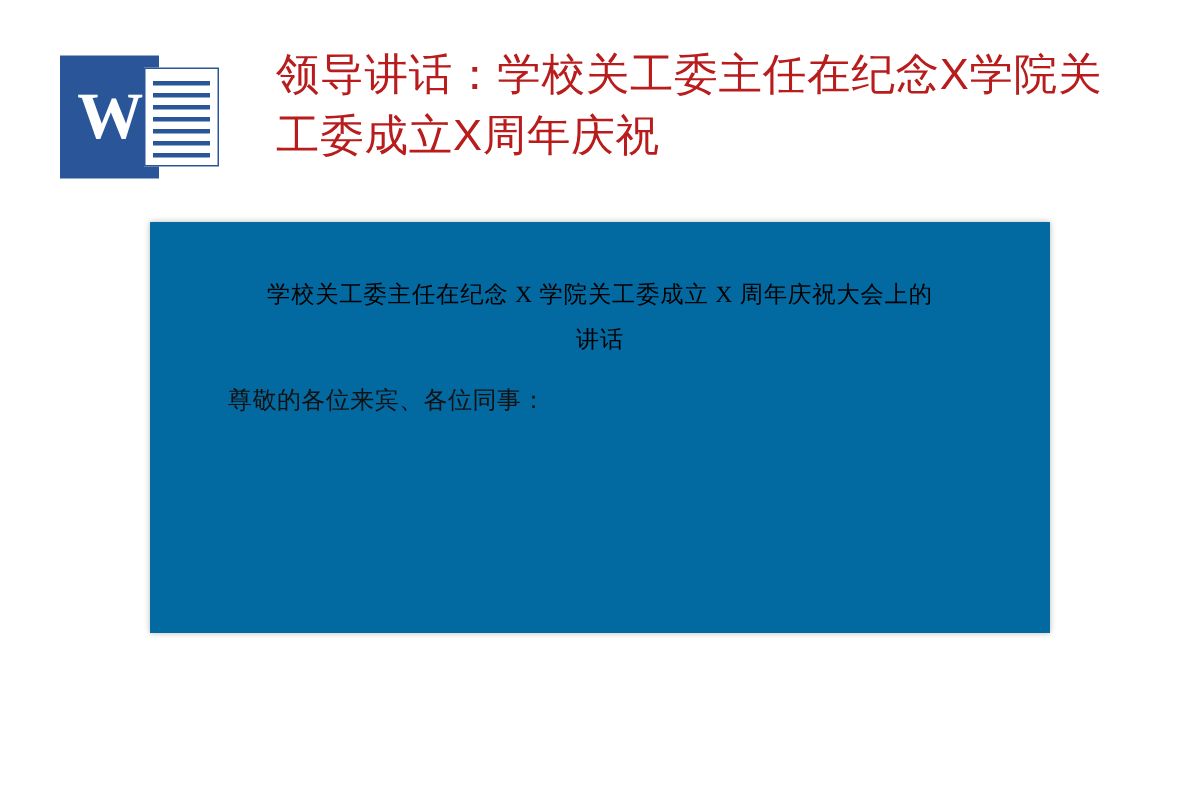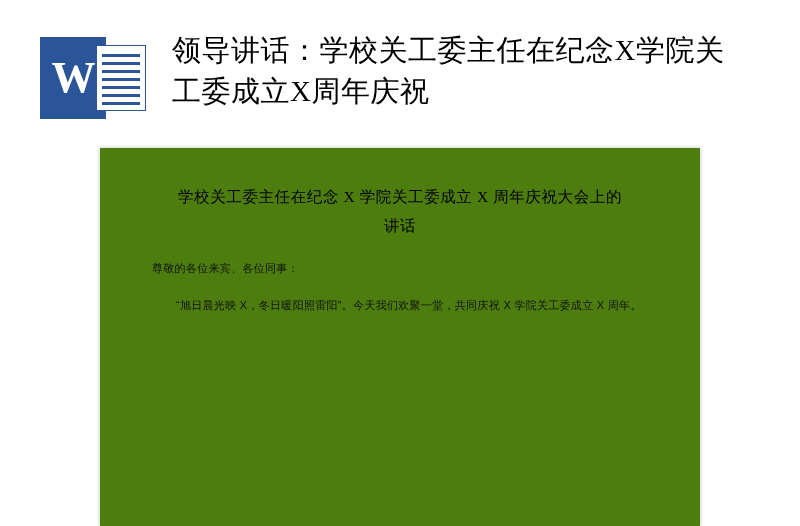--- a/index.html
+++ b/index.html
@@ -66,68 +66,67 @@
   .word-icon .page .line {
     position: absolute;
     left: 5px;
     width: 38px;
     height: 3px;
     background: #2a5699;
   }
 
   .doc-title {
     position: absolute;
-    left: 172px;
+    left: 184px;
     top: 30px;
     width: 560px;
-    font-family: Liberation Serif, serif;
+    font-family: Liberation Sans, sans-serif;
     font-size: 29px;
     line-height: 41px;
-    color: #000000;
+    color: #b91c1c;
     letter-spacing: 0.5px;
     overflow: hidden;
     max-height: 90px;
   }
 
   
   .page-sheet {
     position: absolute;
     left: 100px;
     top: 148px;
     width: 600px;
-    height: 378px;
-    background: #4d7c0f;
+    height: 274px;
+    background: #0369a1;
     box-shadow: 0 0 4px rgba(0,0,0,0.28);
     overflow: hidden;
   }
   .page-inner {
     position: absolute;
     left: 52px;
     top: 34px;
     width: 496px;
   }
   .doc-heading {
     font-family: "Liberation Serif", serif;
     font-size: 15.5px;
     line-height: 30px;
     text-align: center;
     color: #000000;
     letter-spacing: 0.6px;
   }
   .doc-heading .l2 {
     display: block;
-    font-family: Liberation Mono, monospace;
   }
   .doc-body {
     margin-top: 14px;
   }
   .doc-body p {
     margin: 16px 0 7px 0;
-    font-family: Liberation Sans, sans-serif;
-    font-size: 11px;
+    font-family: Liberation Serif, serif;
+    font-size: 16px;
     line-height: 20.5px;
     color: #111111;
     text-align: justify;
     letter-spacing: 0.3px;
   }
   .doc-body p.indent {
     text-indent: 24px;
   }
 </style>
 </head>
@@ -155,17 +154,16 @@
 <div class="page-sheet">
   <div class="page-inner">
 
     <div class="doc-heading">
       <span>学校关工委主任在纪念 X 学院关工委成立 X 周年庆祝大会上的</span>
       <span class="l2">讲话</span>
     </div>
 
     <div class="doc-body">
       <p>尊敬的各位来宾、各位同事：</p>
-      <p class="indent">“旭日晨光映 X，冬日暖阳照雷阳”。今天我们欢聚一堂，共同庆祝 X 学院关工委成立 X 周年。</p>
     </div>
 
   </div>
 </div>
 
 </body></html>

